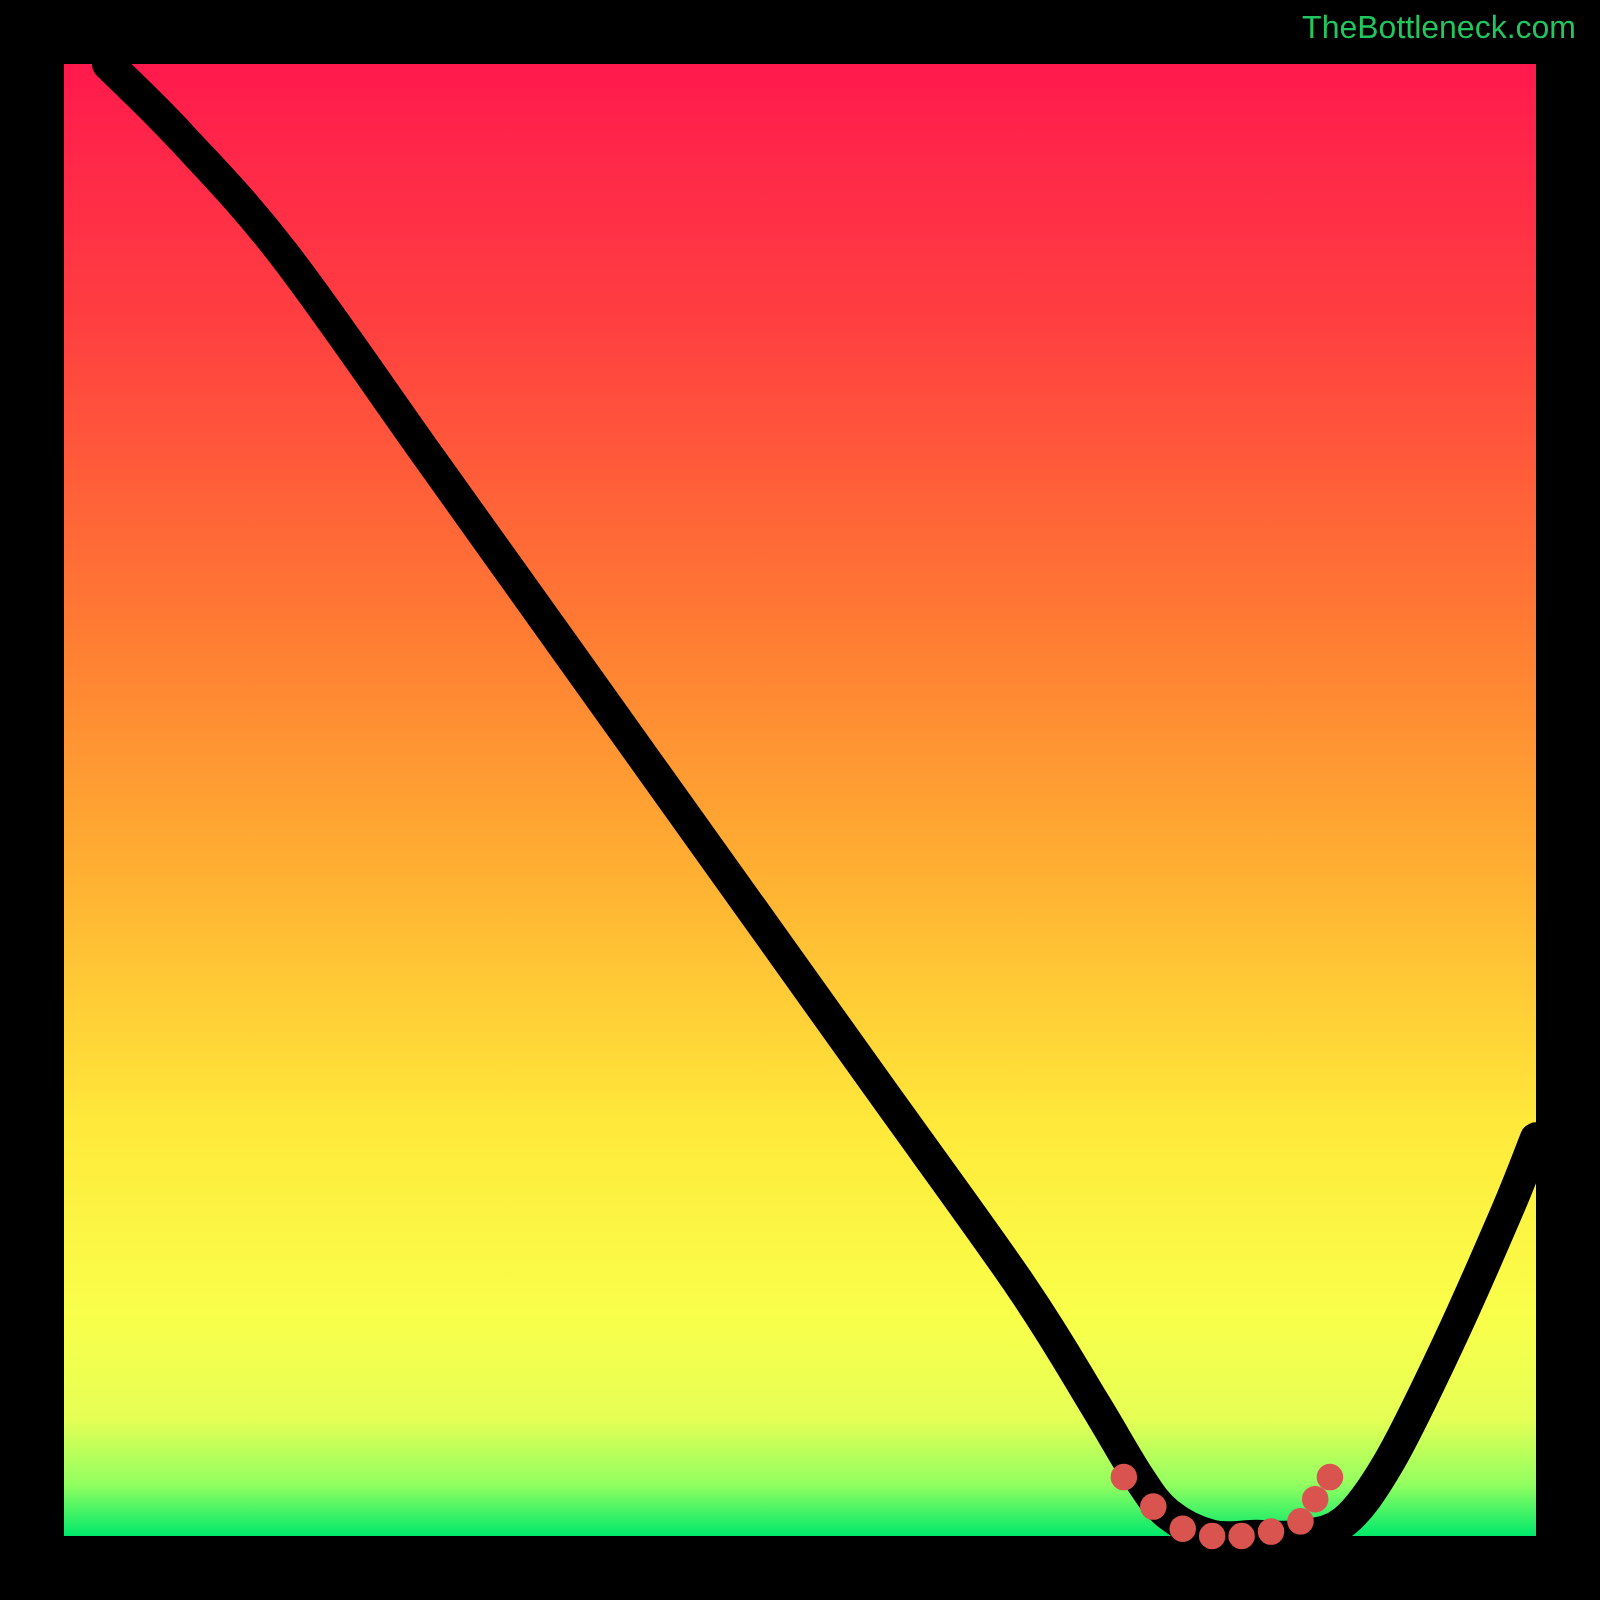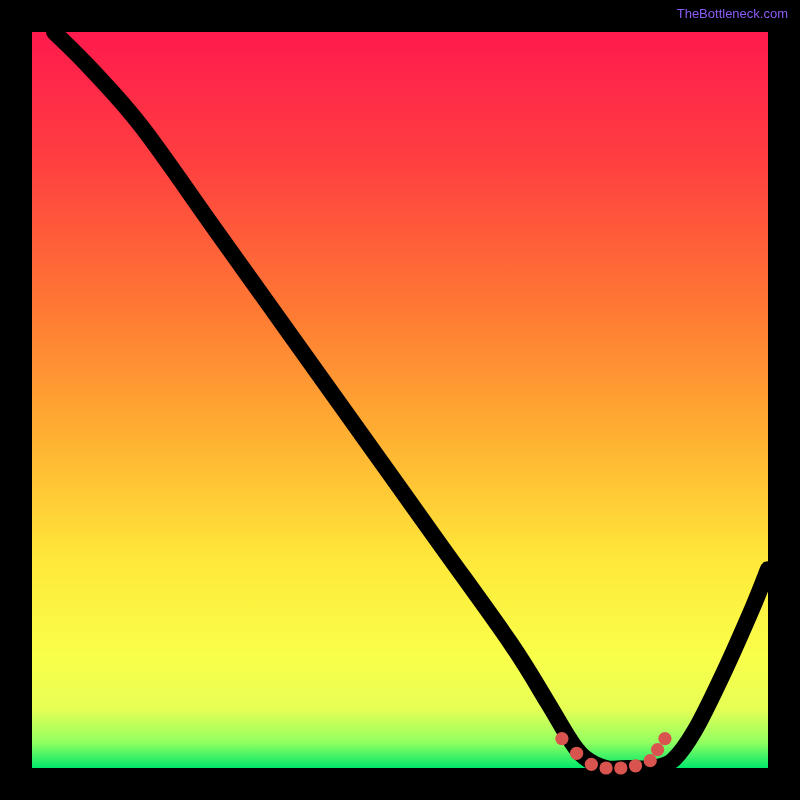--- a/index.html
+++ b/index.html
@@ -9,22 +9,22 @@
     height: 800px;
     background: #000;
     position: relative;
     overflow: hidden;
     font-family: Arial, Helvetica, sans-serif;
   }
   .watermark {
     position: absolute;
     top: 6px;
     right: 12px;
-    color: #8b5cf6;
-    font-size: 13px;
+    color: #22c55e;
+    font-size: 16px;
     font-weight: 500;
     z-index: 10;
   }
   .plot-area {
     position: absolute;
     left: 32px;
     top: 32px;
     width: 736px;
     height: 736px;
   }

